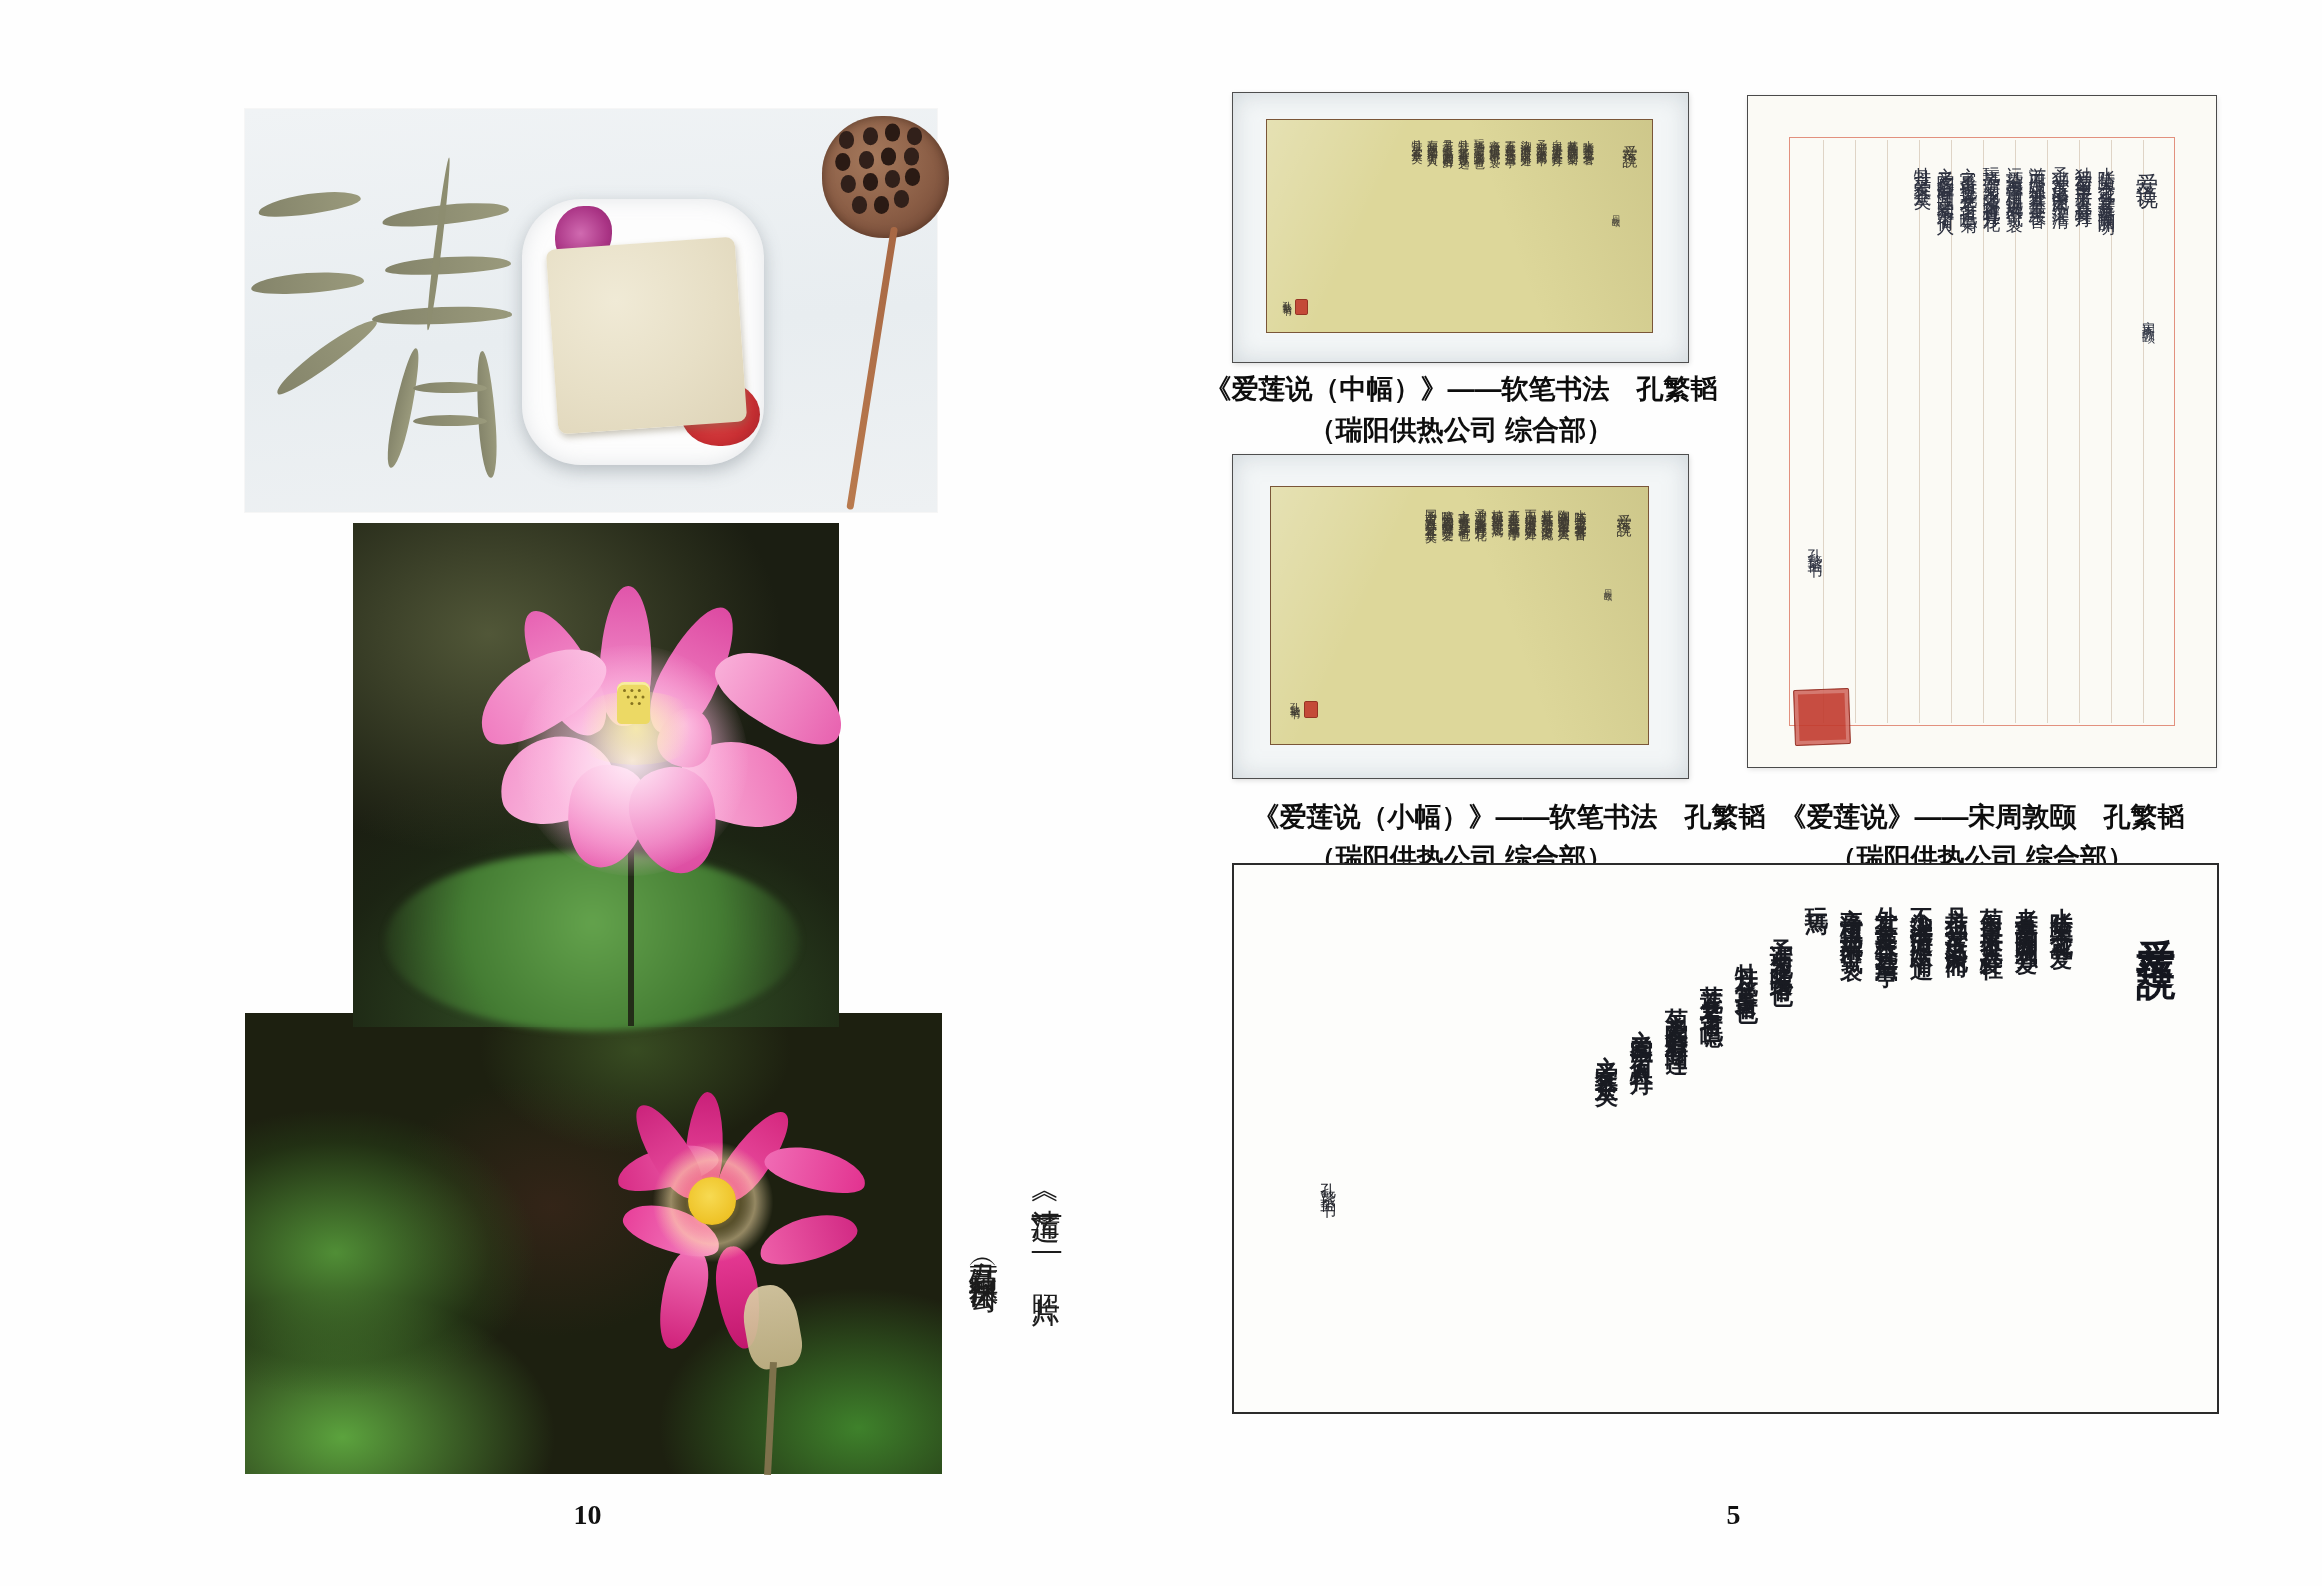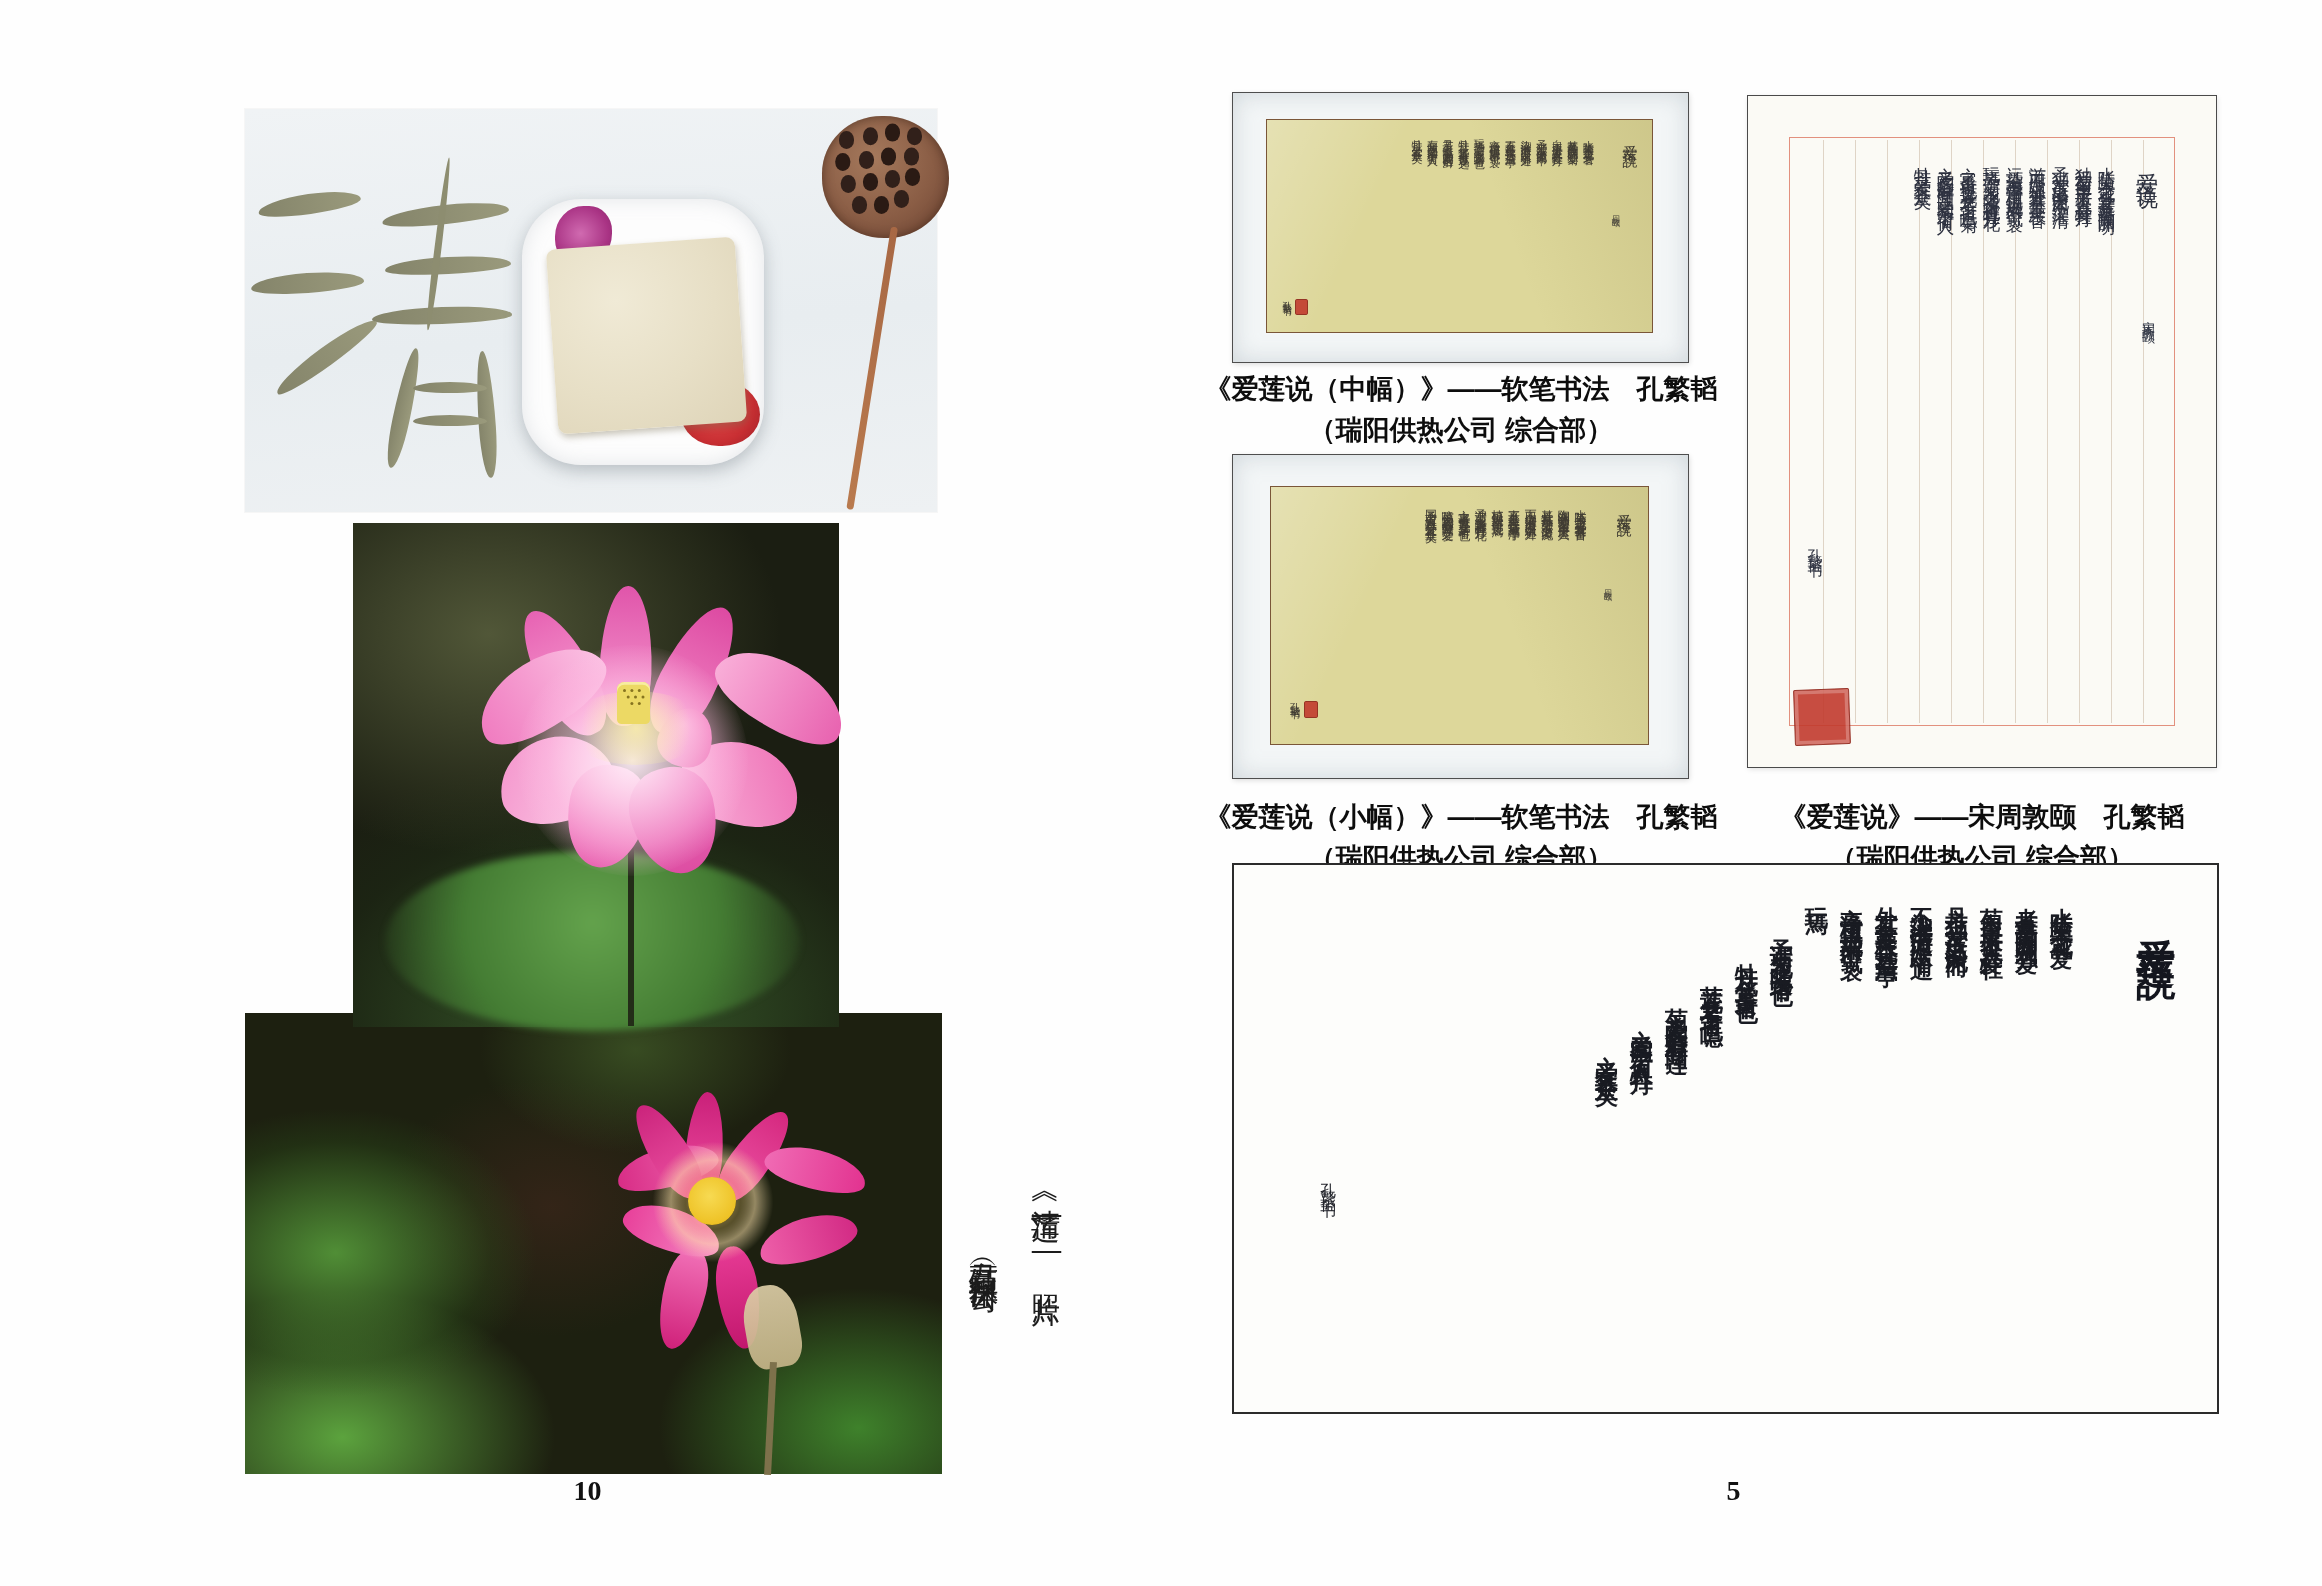--- a/index.html
+++ b/index.html
@@ -65,21 +65,21 @@
   .oldpod{position:absolute;left:500px;top:272px;width:54px;height:83px;border-radius:45% 45% 30% 30%;
        transform:rotate(-10deg);background:linear-gradient(180deg,#dccda6,#c5b488);opacity:0.92;}
   .oldstem{position:absolute;left:522px;top:349px;width:6.5px;height:113px;background:#7d714b;transform:rotate(3deg);}
 
   
   .vtext{writing-mode:vertical-rl;text-orientation:upright;white-space:nowrap;
          font-family:"Liberation Sans",sans-serif;color:#1c1c1c;}
   .vcap1{left:1026px;top:1182px;font-size:29.5px;letter-spacing:3.7px;}
   .vcap2{left:964px;top:1237px;font-size:29.5px;letter-spacing:3.7px;}
   .pagenum{width:83px;text-align:center;font-family:"Liberation Serif",serif;font-weight:bold;
-           font-size:28px;color:#111;}
+           font-size:28px;color:#111;margin-top:24px;}
 
   
   .frame{background:#f3f6f7;border:1.8px solid #4e4e4e;
          box-shadow:inset 0 0 24px rgba(140,155,165,0.35), 0.9px 1.8px 5.5px rgba(0,0,0,0.15);}
   .frame-medium{left:1232px;top:92px;width:455px;height:269px;}
   .frame-small{left:1232px;top:454px;width:455px;height:323px;}
   .paper-y{position:absolute;border:1.8px solid #7a5638;
          background:
            linear-gradient(115deg, rgba(255,255,255,0.25) 0%, rgba(0,0,0,0) 30%),
            linear-gradient(250deg, rgba(120,110,50,0.15) 0%, rgba(0,0,0,0) 40%),
@@ -239,21 +239,21 @@
           <div class="col">植可远观而不可亵玩焉</div>
           <div class="col">予谓菊花之隐逸者也牡丹花</div>
           <div class="col">之富贵者也莲花之君子者也</div>
           <div class="col">噫菊之爱陶后鲜有闻莲之爱</div>
           <div class="col">同予者何人牡丹之爱宜乎众矣</div>
         </div>
       <div class="signature" style="left:16.6px;bottom:42px;font-size:10px;letter-spacing:1.8px;">孔繁韬书</div>
       <div class="seal" style="left:33px;bottom:26px;width:12px;height:14.8px;"></div>
     </div>
   </div>
-  <div class="cap" style="left:1184px;top:799px;width:554px;">《爱莲说（小幅）》——软笔书法　孔繁韬</div>
+  <div class="cap" style="left:1232px;top:799px;width:554px;">《爱莲说（小幅）》——软笔书法　孔繁韬</div>
   <div class="cap" style="left:1184px;top:840px;width:554px;">（瑞阳供热公司 综合部）</div>
 
   <div class="abs sheet-hard">
     <div class="ruling"></div>
     <div class="red-border"></div>
     <div class="cal-title vtext title-hard">爱莲说</div>
     <div class="cal-author vtext author-hard">宋周敦颐</div>
     <div class="cols cols-hard">
         <div class="col">水陆草木之花可爱者甚蕃晋陶渊明</div>
         <div class="col">独爱菊自李唐来世人甚爱牡丹</div>

